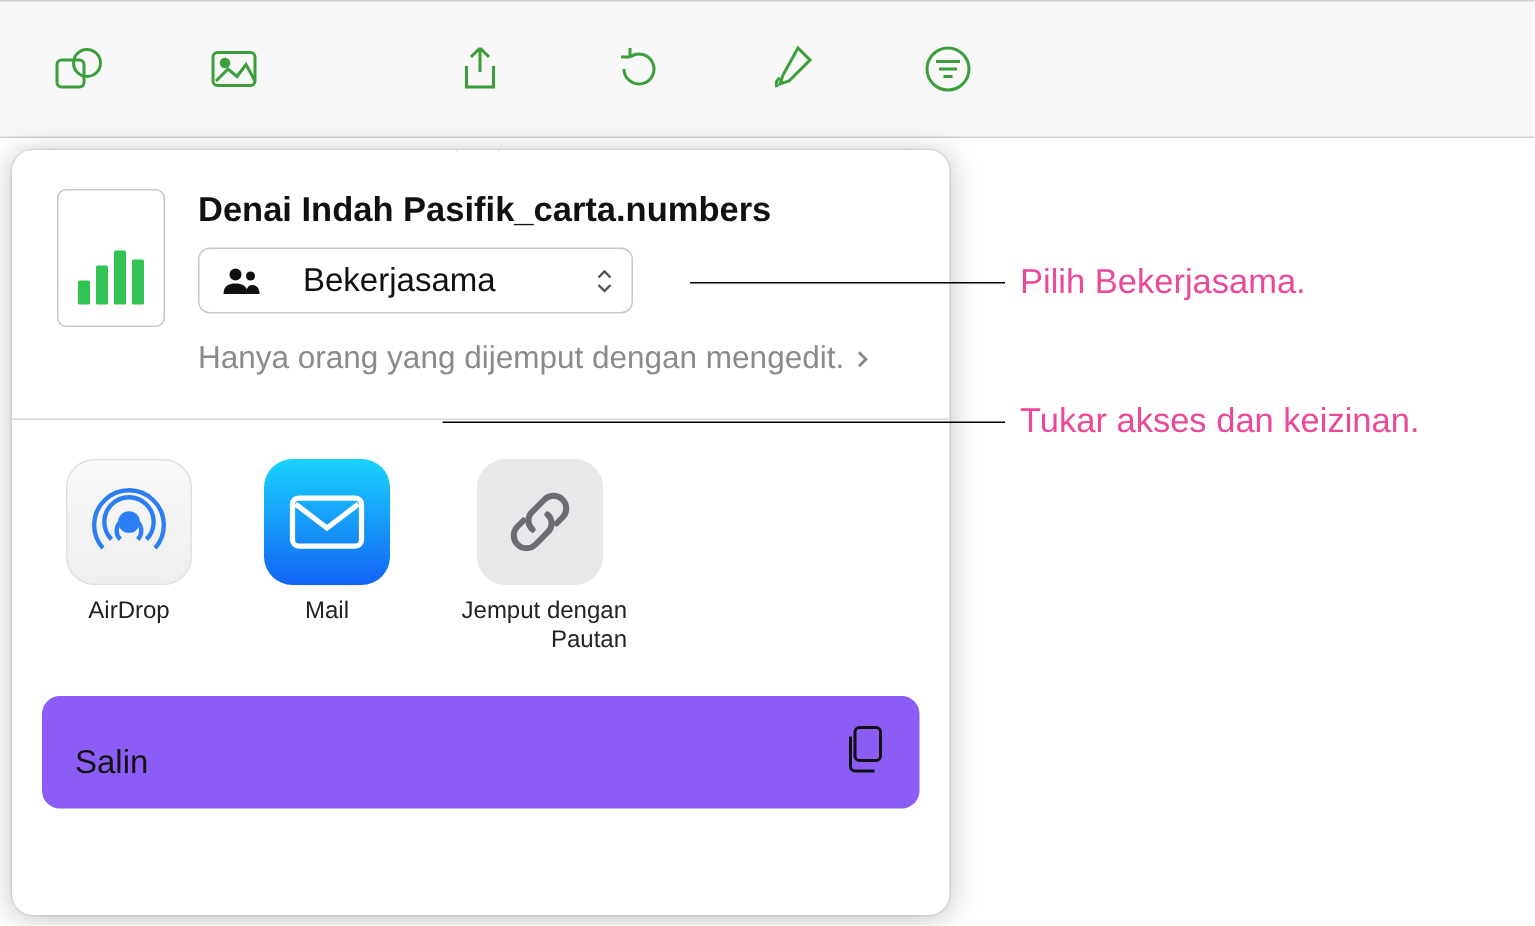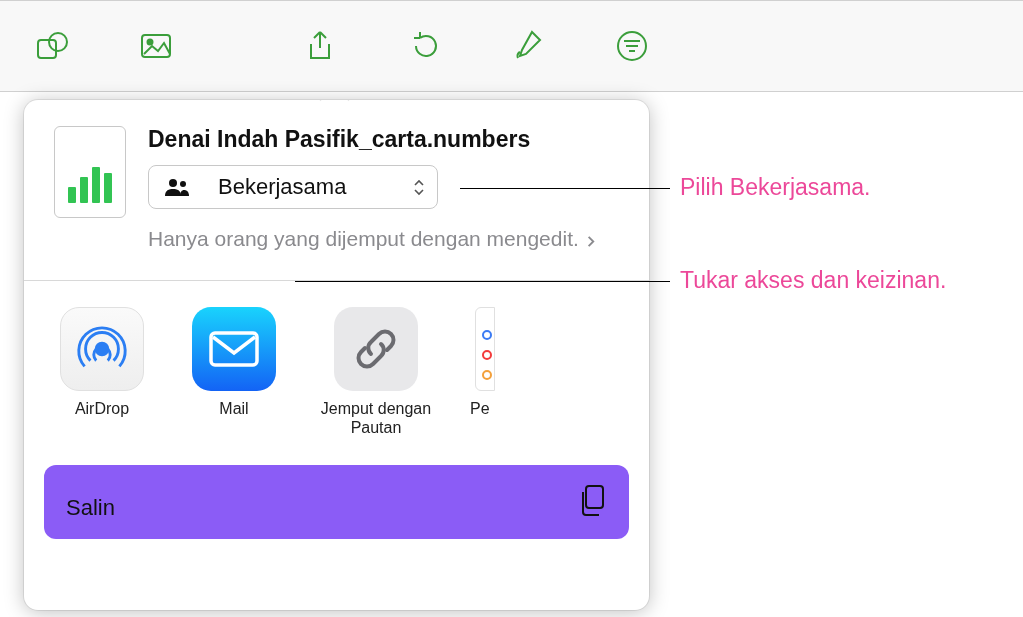--- a/index.html
+++ b/index.html
@@ -29,21 +29,21 @@
       align-items: center;
       justify-content: center;
     }
     .toolbar-icon svg { width: 36px; height: 36px; }
     .tb-group-left { display: flex; gap: 60px; }
     .tb-group-right { display: flex; gap: 60px; margin-left: 60px;}
     
     .popover {
       position: absolute;
       top: 100px;
-      left: 24px;
+      left: 8px;
       width: 625px;
       height: 510px;
       background: #fff;
       border-radius: 14px;
       box-shadow: 0 2px 20px rgba(0,0,0,0.25), 0 0 0 1px rgba(0,0,0,0.08);
       overflow: hidden;
     }
     .popover::before {
       content:"";
       position:absolute;
@@ -99,21 +99,21 @@
     .divider { height:1px; background:#d8d8d8; margin: 6px 0 0 0;}
 
     .apps-row {
       display:flex; gap:36px;
       padding: 26px 30px 10px 30px;
       overflow:hidden;
     }
     .app-item { width:96px; display:flex; flex-direction:column; align-items:center; gap:8px; flex-shrink:0;}
     .app-item.wide { width:116px; }
     .app-icon { width:84px; height:84px; border-radius:19px; display:flex; align-items:center; justify-content:center; }
-    .app-label { font-size:16px; color:#222; text-align:center; line-height:1.2; }
+    .app-label { font-size:16px; color:#222; text-align:right; line-height:1.2; }
 
     .airdrop-bg { background: linear-gradient(180deg,#fafafa,#eee); border:1px solid #e0e0e0;}
     .messages-bg { background: linear-gradient(180deg,#5bf675,#09c321);}
     .mail-bg { background: linear-gradient(180deg,#19d3fd,#1363f5);}
     .link-bg { background: #e8e8ea;}
     .reminders-bg { background:#fff; border:1px solid #e0e0e0; }
 
     .action-row {
       margin: 18px 20px 0 20px;
       background:#8b5cf6;
@@ -260,28 +260,20 @@
     <div class="app-item wide">
       <div class="app-icon link-bg">
         <svg width="50" height="50" viewBox="0 0 50 50" fill="none" stroke="#6b6b70" stroke-width="4" stroke-linecap="round">
           <path d="M20 30 A8 8 0 0 1 20 18 L28 10 A8 8 0 0 1 40 22 L36 26"></path>
           <path d="M30 20 A8 8 0 0 1 30 32 L22 40 A8 8 0 0 1 10 28 L14 24"></path>
         </svg>
       </div>
       <div class="app-label">Jemput dengan Pautan</div>
     </div>
 
-    <div class="app-item" style="width:30px;">
-      <div class="app-icon reminders-bg" style="width:20px; border-radius:6px 0 0 6px; align-items:flex-start; padding:12px 0 0 6px; flex-direction:column; gap:10px;">
-        <div style="width:10px;height:10px;border:2px solid #3b7bf3;border-radius:50%;"></div>
-        <div style="width:10px;height:10px;border:2px solid #f33b3b;border-radius:50%;"></div>
-        <div style="width:10px;height:10px;border:2px solid #f3a03b;border-radius:50%;"></div>
-      </div>
-      <div class="app-label" style="text-align:left; align-self:flex-start;">Pe</div>
-    </div>
   </div>
 
   <div class="action-row">
     <span class="action-label">Salin</span>
     <span>
       <svg width="30" height="34" viewBox="0 0 30 34" fill="none" stroke="#111" stroke-width="2">
         <rect x="9" y="3" width="17" height="22" rx="3"></rect>
         <path d="M6 9 L6 29 A3 3 0 0 0 9 32 L22 32"></path>
       </svg>
     </span>

